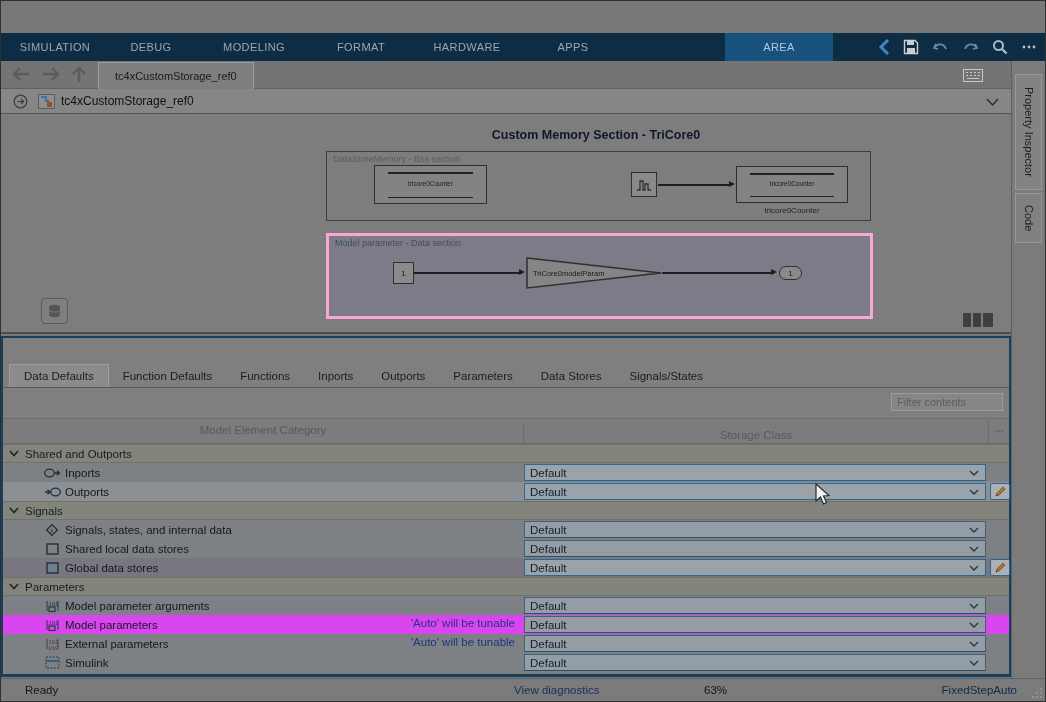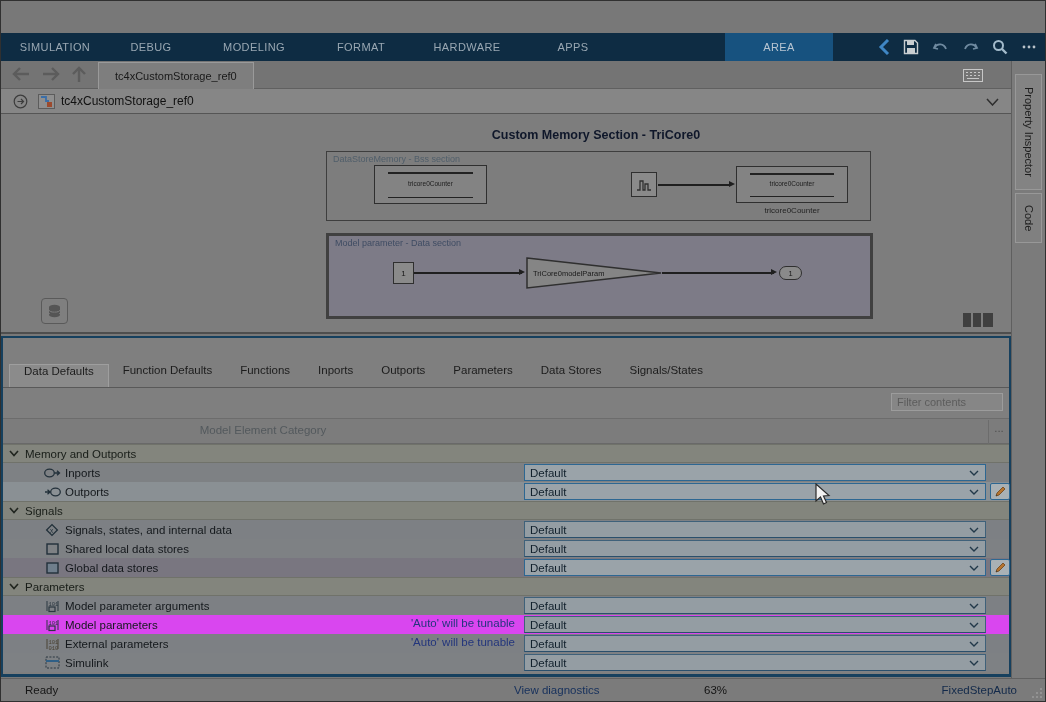--- a/index.html
+++ b/index.html
@@ -61,21 +61,21 @@
     font-size:11px;color:#1d1d1d;padding:10px 0;}
 
   
   .panel{left:0;top:335px;width:1010px;height:341px;background:#7f7f7f;
     border:2px solid #16405e;border-bottom-width:3px;}
   .p-head{position:absolute;left:0;top:0;width:100%;height:26px;display:flex;align-items:center;}
   .p-title{font-size:12px;color:#131313;margin-left:12px;}
   .p-head-ic{position:absolute;top:6px;}
   .p-tabs{position:absolute;left:0;top:26px;width:100%;height:24px;border-bottom:1px solid #595959;
     display:flex;align-items:stretch;padding-left:6px;}
-  .ptab{display:flex;align-items:flex-start;padding:0 14px;font-size:11.5px;color:#1c1c1c;}
+  .ptab{display:flex;align-items:center;padding:0 14px;font-size:11.5px;color:#1c1c1c;}
   .ptab.active{background:#8b8b8b;border:1px solid #9e9e9e;border-bottom:none;}
   .filter-row{position:absolute;left:0;top:50px;width:100%;height:30px;}
   .filter-input{position:absolute;right:6px;top:5px;width:112px;height:18px;background:#868686;
     border:1px solid #9c9c9c;font-size:11px;color:#2a2a2a;padding:0 5px;font-family:"Liberation Sans",sans-serif;}
   .filter-input::placeholder{color:#5c5c5c;}
   .thead{position:absolute;left:0;top:80px;width:100%;height:26px;background:#7c7c7c;
     border-top:1px solid #6c6c6c;border-bottom:1px solid #696969;font-size:11.5px;color:#53595d;}
   .thead .c1{position:absolute;left:0;width:520px;text-align:center;top:5px;}
   .thead .c2{position:absolute;left:520px;width:465px;text-align:center;top:5px;border-left:1px solid #6c6c6c;height:26px;padding-top:0px;}
   .thead .c2 span{position:relative;top:5px;}
@@ -261,21 +261,21 @@
   </div>
   <div class="wire abs" style="left:657px;top:183px;width:72px;"></div>
   <div class="ahead abs" style="left:728px;top:180px;"></div>
   <div class="abs dsm" style="left:735px;top:165px;width:112px;height:37px;">
     <div class="bar" style="top:6px"></div>
     <div class="nm">tricore0Counter</div>
     <div class="bar" style="bottom:5px"></div>
   </div>
   <div class="abs blk-cap" style="left:735px;top:205px;width:112px;">tricore0Counter</div>
 
-  <div class="abs sect" style="left:325px;top:232px;width:547px;height:86px;background:#7d7b87;border:3px solid #404040;">
+  <div class="abs sect" style="left:325px;top:232px;width:547px;height:86px;background:#7d7b87;border:3px solid #f9a8d4;">
     <div class="sect-label" style="color:#3f4c63">Model parameter - Data section</div>
   </div>
   <div class="abs miniblk" style="left:392px;top:261px;width:21px;height:22px;">
     <span>1</span>
   </div>
   <div class="wire abs" style="left:413px;top:271px;width:108px;"></div>
   <div class="ahead abs" style="left:518px;top:268px;"></div>
   <svg class="abs" style="left:525px;top:256px;" width="137" height="33">
     <polygon points="1,1 135,16 1,31" fill="#858585" stroke="#2f2f2f" stroke-width="1.5"></polygon>
     <text x="7" y="19" font-size="7.5" fill="#1a1a1a" font-family="Liberation Sans">TriCore0modelParam</text>
@@ -336,30 +336,31 @@
           <span>Signals/States</span>
         </div>
     </div>
 
     <div class="filter-row">
       <input class="filter-input" placeholder="Filter contents" style="">
     </div>
 
     <div class="thead">
       <div class="c1">Model Element Category</div>
+      <div class="c2"><span>Storage Class</span></div>
       <div class="cm"><span style="position:relative;top:2px">...</span></div>
     </div>
 
     <div class="rows">
 
       <div class="trow grow">
         <svg class="chev" width="10" height="7">
             <path d="M1 1 L5 5.5 L9 1" stroke="#20251f" stroke-width="1.6" fill="none"></path>
           </svg>
-        <span>Memory and Outports</span>
+        <span>Shared and Outports</span>
       </div>
 
       <div class="trow drow" style="background:#7e8184">
         <span class="ric">
             <svg width="17" height="10">
           <ellipse cx="5.5" cy="5" rx="4.8" ry="3.8" fill="none" stroke="#22303a" stroke-width="1.3"></ellipse>
           <path d="M10.5 5 H15 M13 2.8 L15.5 5 L13 7.2" stroke="#22303a" stroke-width="1.3" fill="none"></path>
         </svg>
           </span>
         <span class="rlabel">Inports</span>

